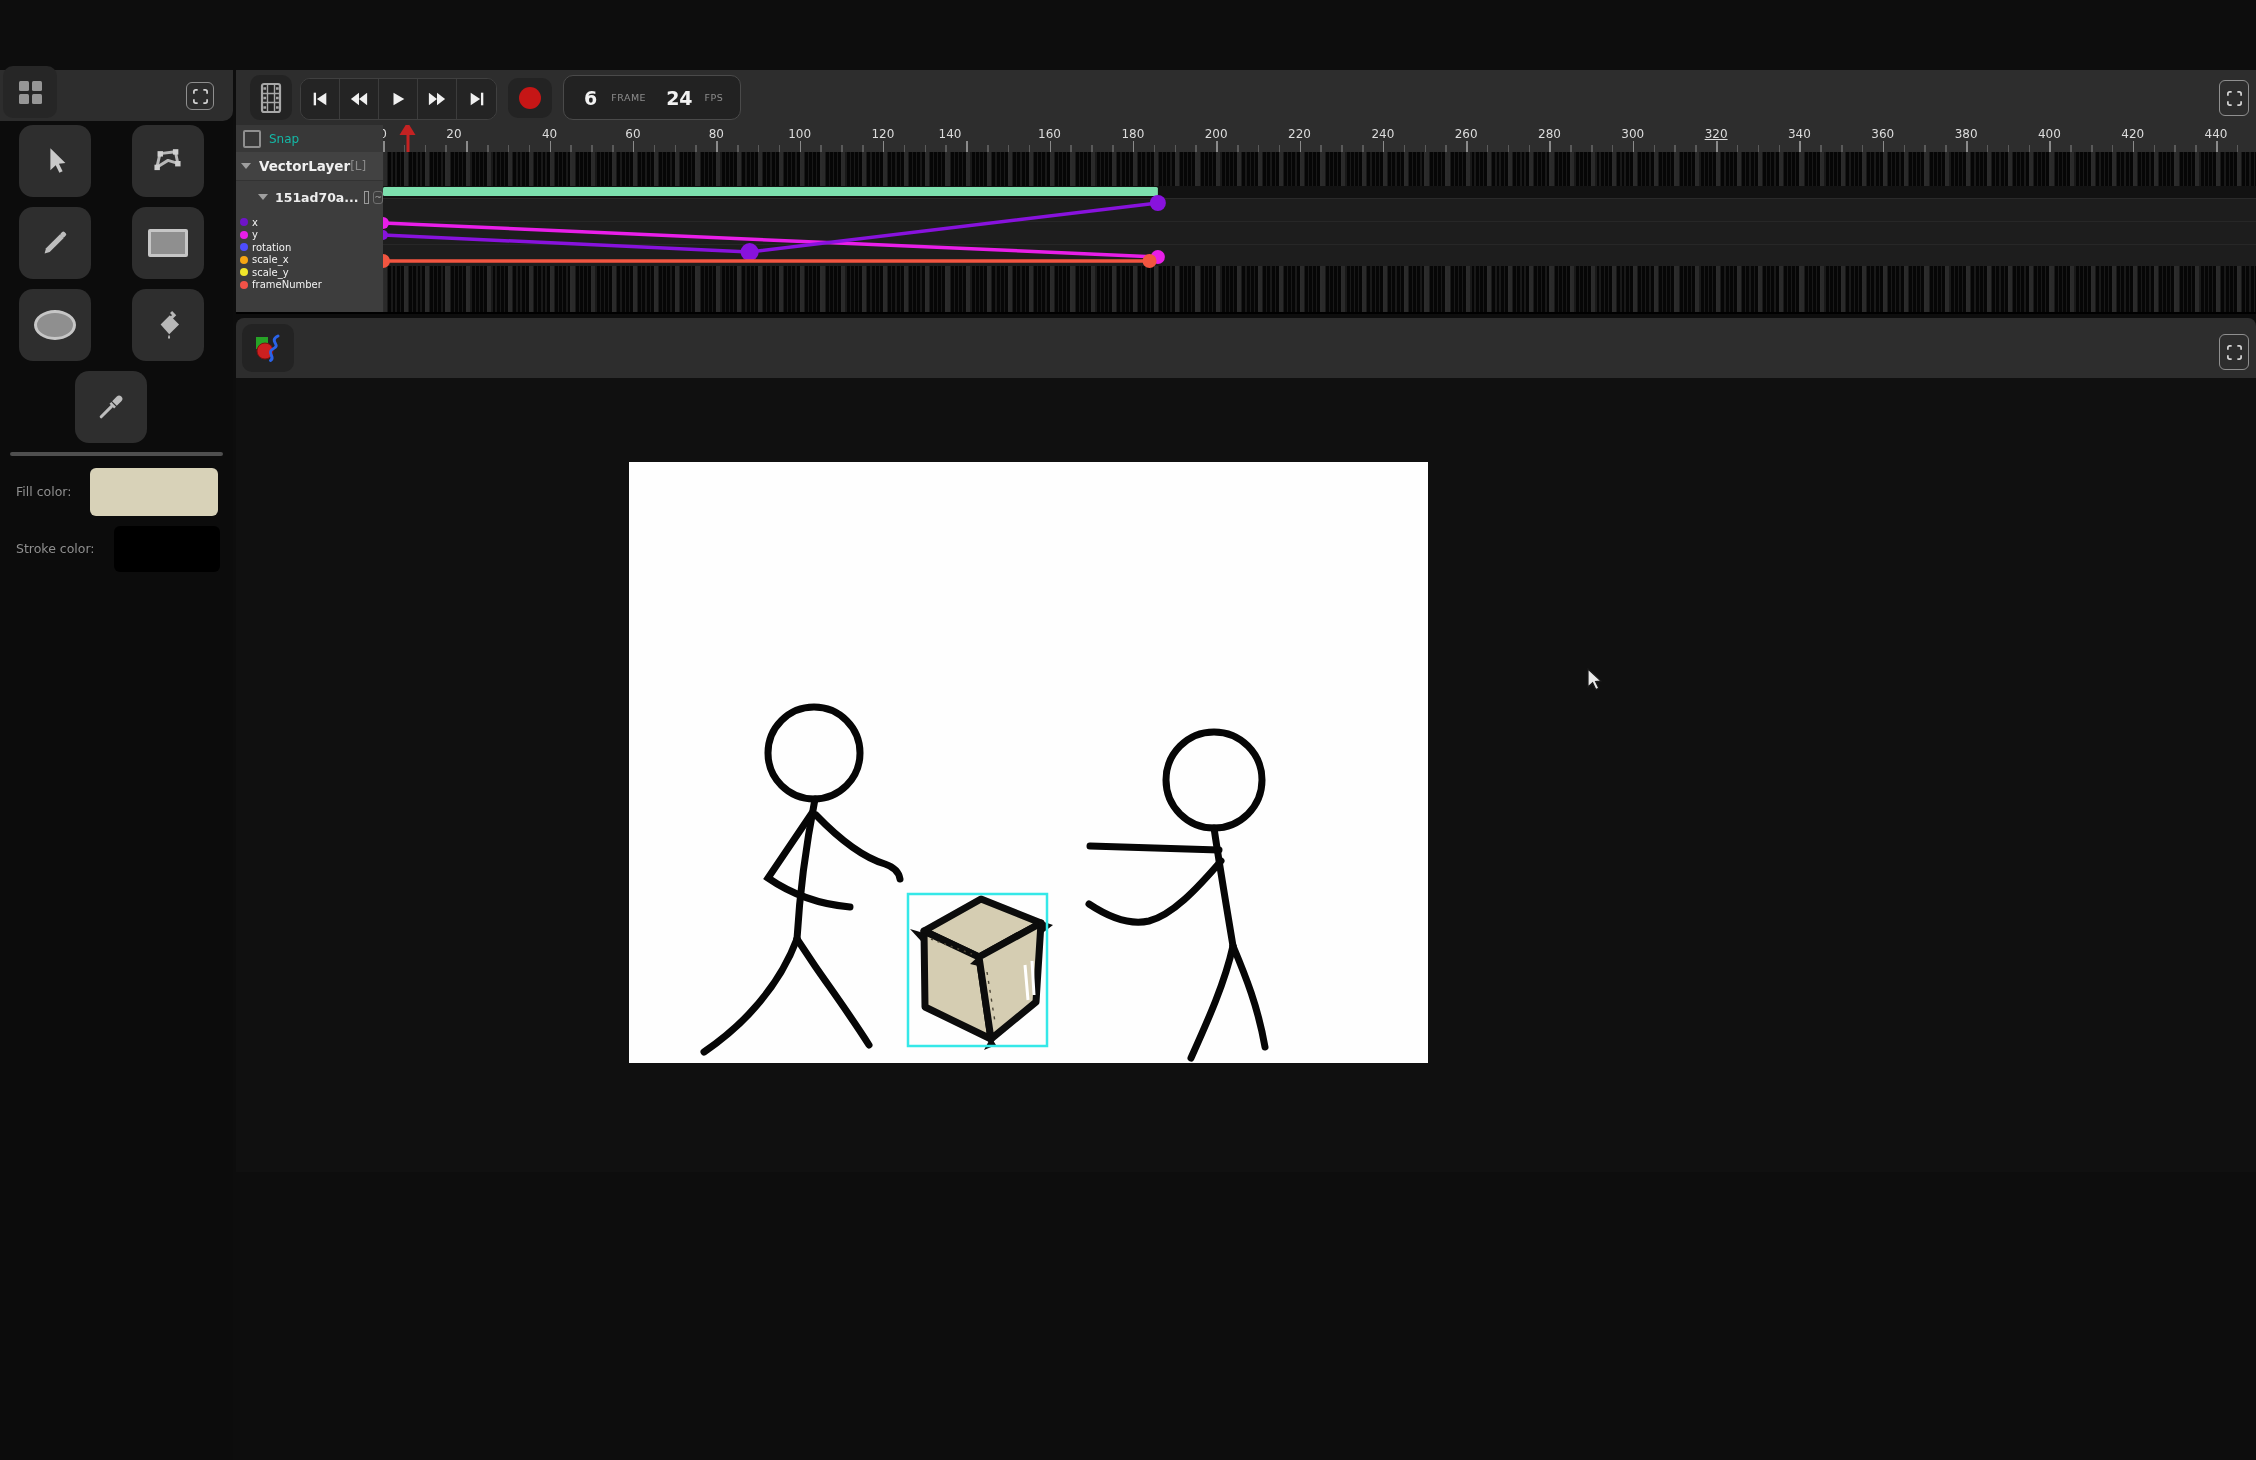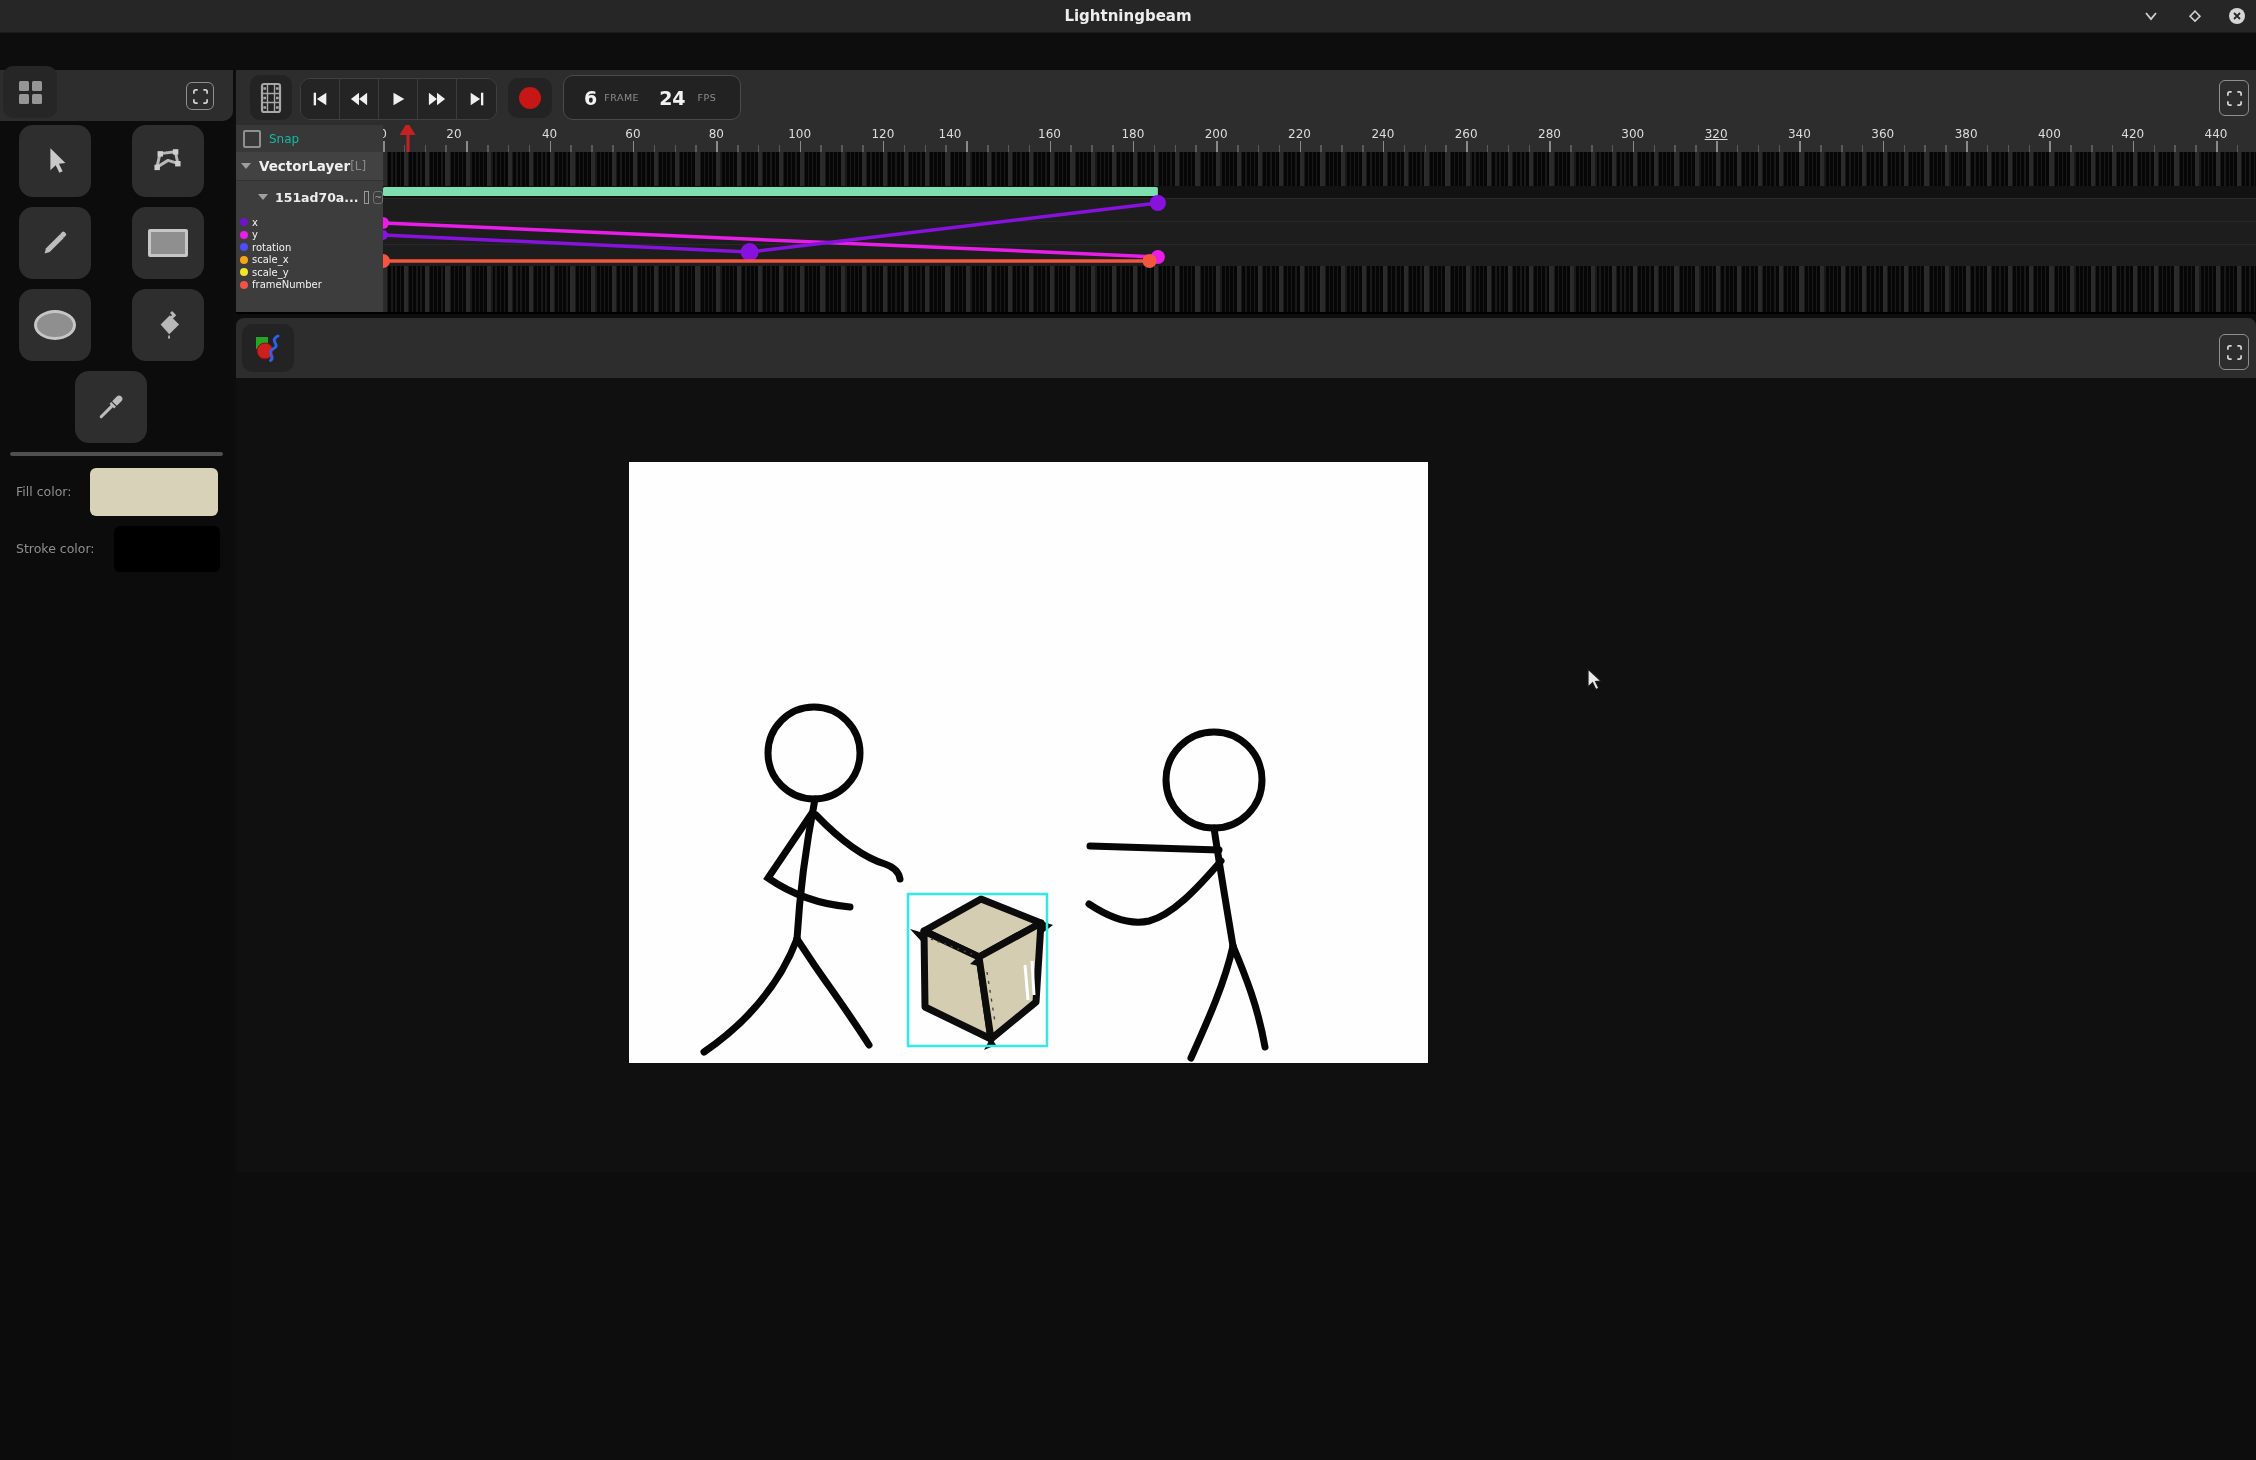--- a/index.html
+++ b/index.html
@@ -44,21 +44,21 @@
   .tl-header{position:absolute;left:0;top:0;width:100%;height:55px;}
   .film-btn{position:absolute;left:14px;top:5px;width:42px;height:45px;}
   .playback-group{position:absolute;left:64px;top:8px;height:40px;display:flex;background:#222;border:1px solid #404040;border-radius:10px;overflow:hidden;}
   .pb-btn{width:39px;height:40px;display:flex;align-items:center;justify-content:center;border-right:1px solid #3c3c3c;box-sizing:border-box;background:#242424;}
   .pb-btn:last-child{border-right:none;}
   .record-btn{position:absolute;left:272px;top:8px;width:44px;height:40px;}
   .record-dot{width:22px;height:22px;border-radius:50%;background:#c61616;}
   .frame-panel{position:absolute;left:327px;top:5px;width:178px;height:45px;background:#222;border:1px solid #4a4a4a;border-radius:10px;display:flex;align-items:center;box-sizing:border-box;}
   .frame-big{font-size:19px;font-weight:bold;color:#f2f2f2;}
   .frame-small{font-size:9.5px;color:#8d8d8d;letter-spacing:.5px;}
-  .fp-frame-val{margin-left:20px;} .fp-frame-lab{margin-left:7px;text-align:center;} .fp-fps-val{margin-left:20px;} .fp-fps-lab{margin-left:12px;}
+  .fp-frame-val{margin-left:20px;} .fp-frame-lab{margin-left:14px;text-align:center;} .fp-fps-val{margin-left:20px;} .fp-fps-lab{margin-left:12px;}
   .tl-expand{left:1983px;top:10px;}
 
   .snap-row{position:absolute;left:0;top:55px;width:147px;height:27px;background:#383838;display:flex;align-items:center;}
   .checkbox{width:14px;height:14px;border:2px solid #8f8f8f;border-radius:2px;margin-left:7px;background:transparent;}
   .snap-label{font-size:12px;margin-left:8px;color:#14b8a6;}
 
   .ruler{position:absolute;left:147px;top:55px;width:1873px;height:27px;background:#2d2d2d;overflow:hidden;}
   .ruler .lab{position:absolute;top:2px;font-size:12px;color:#dcdcdc;transform:translateX(-50%);}
   .tick{position:absolute;background:#5a5a5a;width:1.5px;}
   .tick.major{background:#8a8a8a;height:11px;bottom:0;}
@@ -110,39 +110,20 @@
   .context-text{position:absolute;left:9px;top:65px;font-size:14px;color:#f0f0f0;}
   .selected-label{position:absolute;left:9px;top:102px;font-size:14px;color:#f0f0f0;}
   .object-select{position:absolute;left:161px;top:96px;width:148px;height:29px;background:#1f1f1f;border-radius:8px;
      font-size:13.5px;color:#f5f5f5;line-height:29px;padding-left:18px;box-sizing:border-box;box-shadow:0 3px 5px rgba(0,0,0,.45);}
 </style>
 </head>
 <body>
 
 <div class="app">
 
-  <div class="titlebar">
-    <div class="title">Lightningbeam</div>
-    <div class="winbtn minimize">
-      <svg width="16" height="16" viewBox="0 0 16 16">
-          <polyline points="3,5 8,11 13,5" fill="none" stroke="#cfcfcf" stroke-width="1.8"></polyline>
-        </svg>
-    </div>
-    <div class="winbtn maximize">
-      <svg width="16" height="16" viewBox="0 0 16 16">
-          <rect x="4.6" y="4.6" width="7" height="7" fill="none" stroke="#cfcfcf" stroke-width="1.6" transform="rotate(45 8 8)"></rect>
-        </svg>
-    </div>
-    <div class="winbtn close">
-      <svg width="18" height="18" viewBox="0 0 18 18">
-          <circle cx="9" cy="9" r="8" fill="#d6d6d6"></circle>
-          <path d="M6,6 L12,12 M12,6 L6,12" stroke="#262626" stroke-width="1.8"></path>
-        </svg>
-    </div>
-  </div>
 
 
   <div class="tools-panel">
     <div class="tools-header">
       <div class="grid-btn">
         <div class="grid-glyph">
             <div></div>
             <div></div>
             <div></div>
             <div></div>

